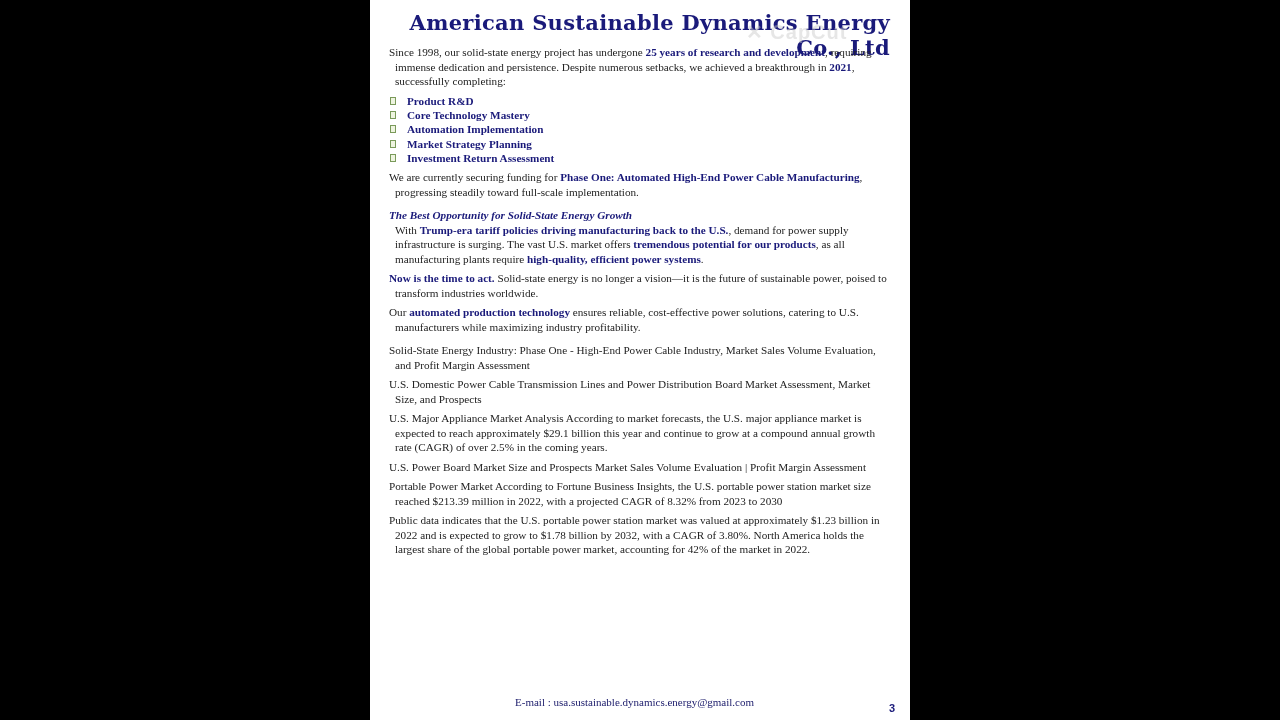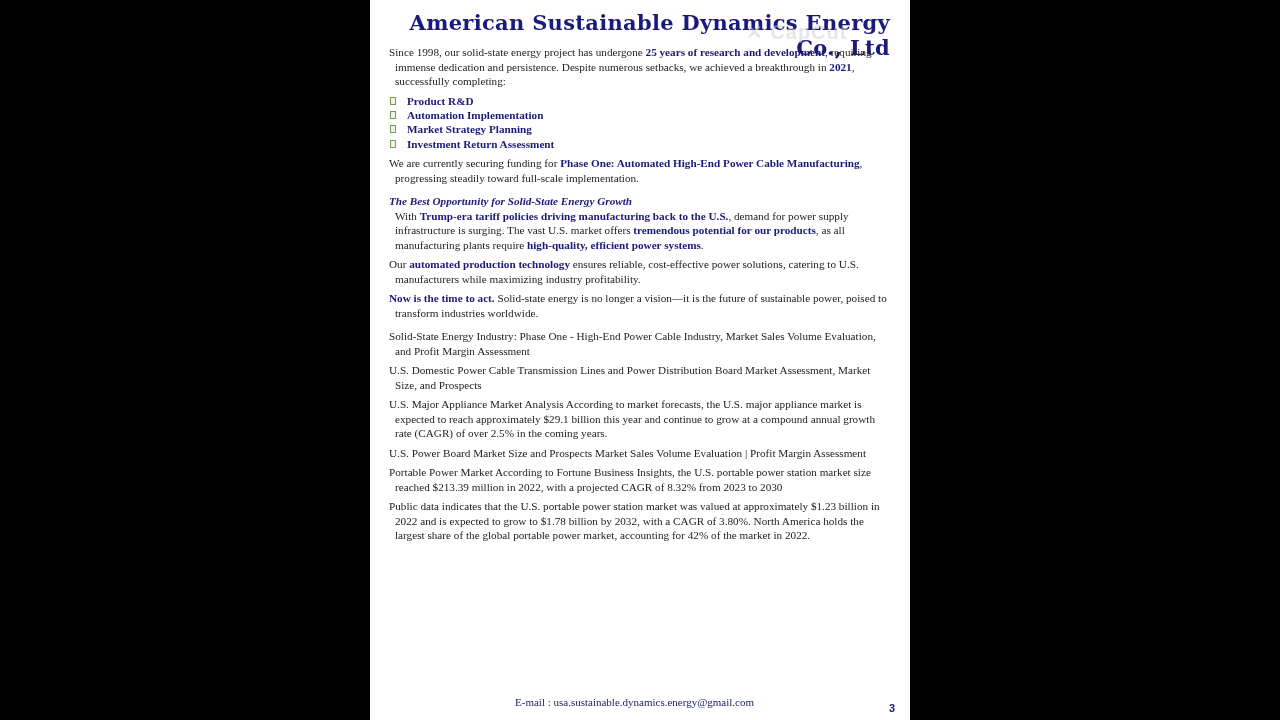--- a/index.html
+++ b/index.html
@@ -25,41 +25,42 @@
   <div class="title">American Sustainable Dynamics Energy Co., Ltd</div>
   <div class="wm">✕ CapCut</div>
 
   <div class="content">
     <p>
       <span>Since 1998, our solid-state energy project has undergone </span><span class="b">25 years of research and development</span><span>, requiring immense dedication and persistence. Despite numerous setbacks, we achieved a breakthrough in </span><span class="b">2021</span><span>, successfully completing:</span>
     </p>
 
     <ul class="list">
       <li><span class="chk"></span><span>Product R&amp;D</span></li>
+      <li><span class="chk"></span><span>Core Technology Mastery</span></li>
       <li><span class="chk"></span><span>Automation Implementation</span></li>
       <li><span class="chk"></span><span>Market Strategy Planning</span></li>
       <li><span class="chk"></span><span>Investment Return Assessment</span></li>
     </ul>
 
     <p>
       <span>We are currently securing funding for </span><span class="b">Phase One: Automated High-End Power Cable Manufacturing</span><span>, progressing steadily toward full-scale implementation.</span>
     </p>
     <div class="gap"></div>
 
     <div class="heading" style="margin-bottom:0;font-style:italic;">The Best Opportunity for Solid-State Energy Growth</div>
     <p style="padding-left:6px;text-indent:0;">
       <span>With </span><span class="b">Trump-era tariff policies driving manufacturing back to the U.S.</span><span>, demand for power supply infrastructure is surging. The vast U.S. market offers </span><span class="b">tremendous potential for our products</span><span>, as all manufacturing plants require </span><span class="b">high-quality, efficient power systems</span><span>.</span>
     </p>
 
     <p>
-      <span>Our </span><span class="b">automated production technology</span><span> ensures reliable, cost-effective power solutions, catering to U.S. manufacturers while maximizing industry profitability.</span>
+      <span class="b">Now is the time to act.</span><span> Solid-state energy is no longer a vision—it is the future of sustainable power, poised to transform industries worldwide.</span>
     </p>
 
     <p>
-      <span class="b">Now is the time to act.</span><span> Solid-state energy is no longer a vision—it is the future of sustainable power, poised to transform industries worldwide.</span>
+      <span>Our </span><span class="b">automated production technology</span><span> ensures reliable, cost-effective power solutions, catering to U.S. manufacturers while maximizing industry profitability.</span>
     </p>
     <div class="gap"></div>
 
     <p>Solid-State Energy Industry: Phase One - High-End Power Cable Industry, Market Sales Volume Evaluation, and Profit Margin Assessment</p>
     <p>U.S. Domestic Power Cable Transmission Lines and Power Distribution Board Market Assessment, Market Size, and Prospects</p>
     <p>U.S. Major Appliance Market Analysis According to market forecasts, the U.S. major appliance market is expected to reach approximately $29.1 billion this year and continue to grow at a compound annual growth rate (CAGR) of over 2.5% in the coming years.</p>
     <p>U.S. Power Board Market Size and Prospects Market Sales Volume Evaluation | Profit Margin Assessment</p>
     <p>Portable Power Market According to Fortune Business Insights, the U.S. portable power station market size reached $213.39 million in 2022, with a projected CAGR of 8.32% from 2023 to 2030</p>
     <p>Public data indicates that the U.S. portable power station market was valued at approximately $1.23 billion in 2022 and is expected to grow to $1.78 billion by 2032, with a CAGR of 3.80%. North America holds the largest share of the global portable power market, accounting for 42% of the market in 2022.</p>
   </div>

